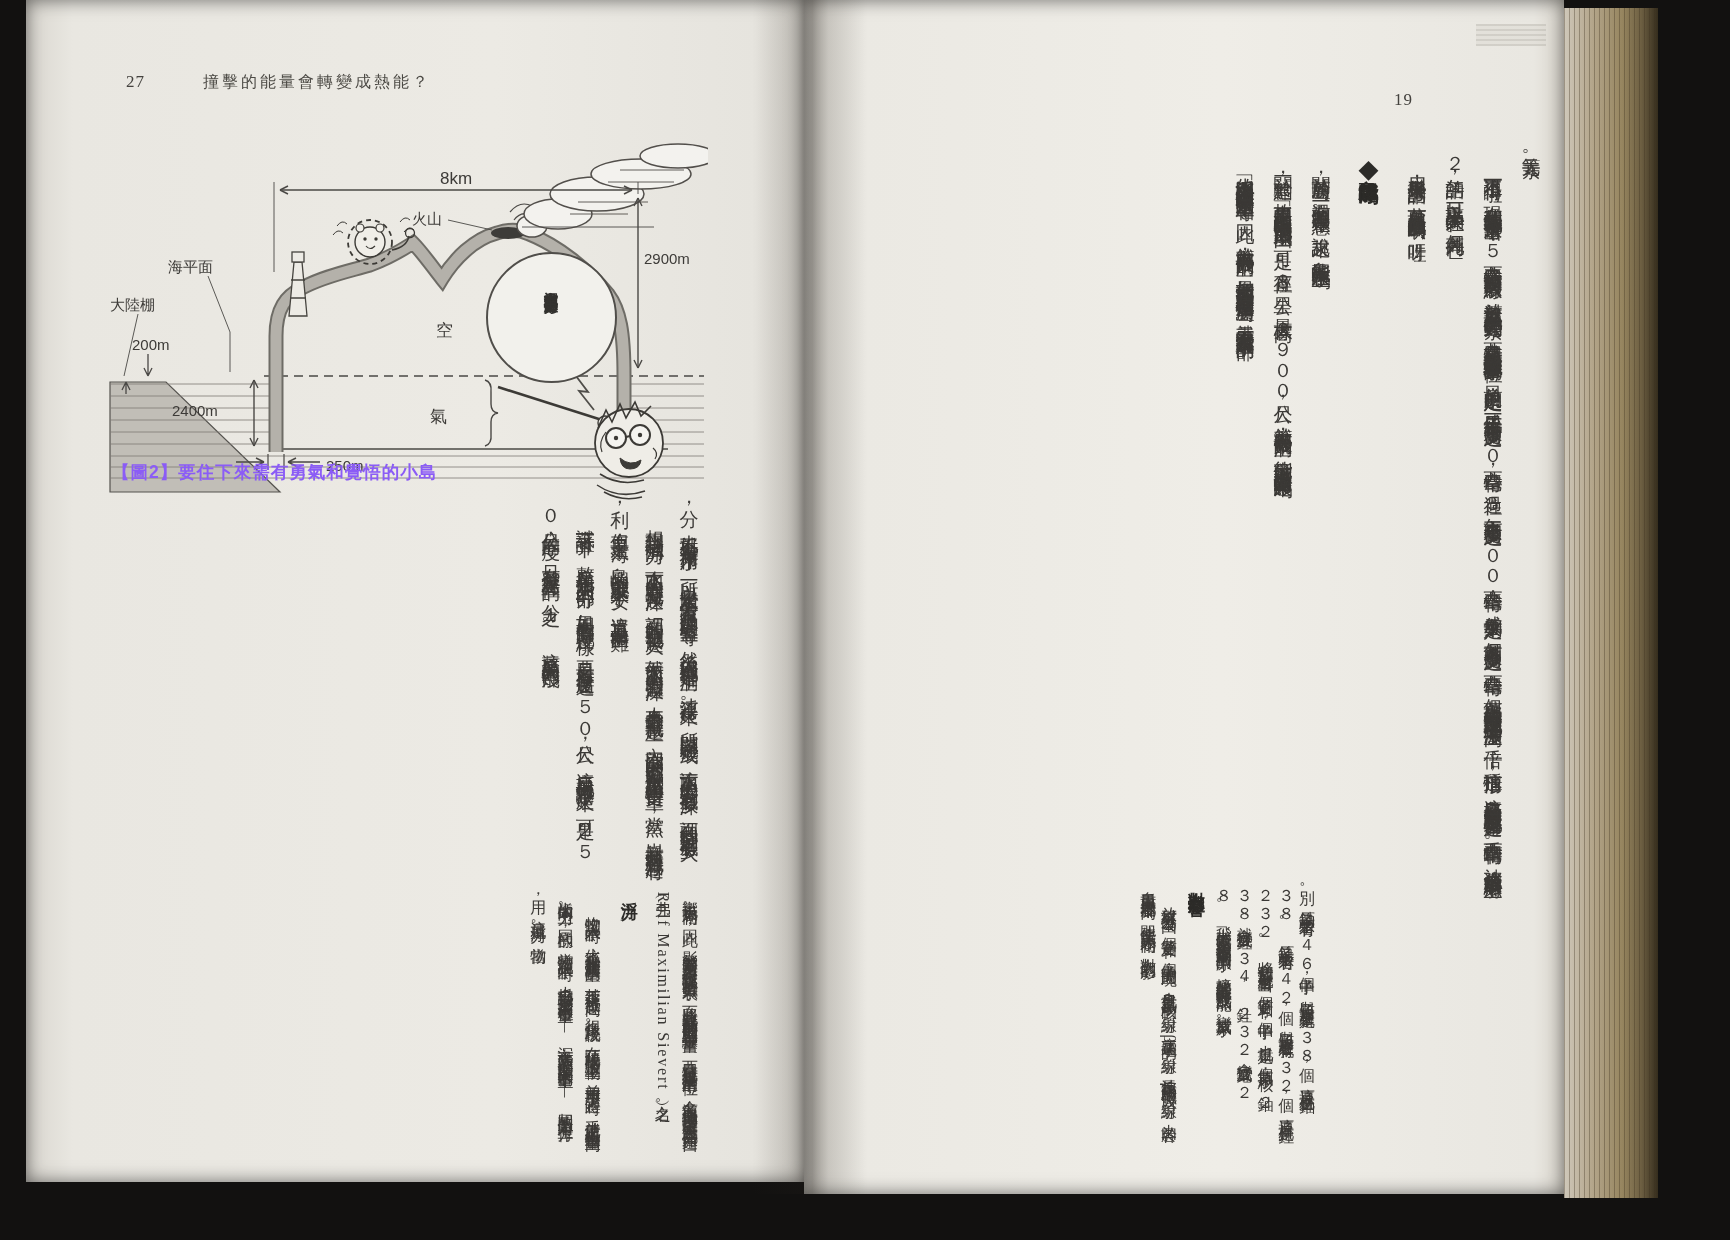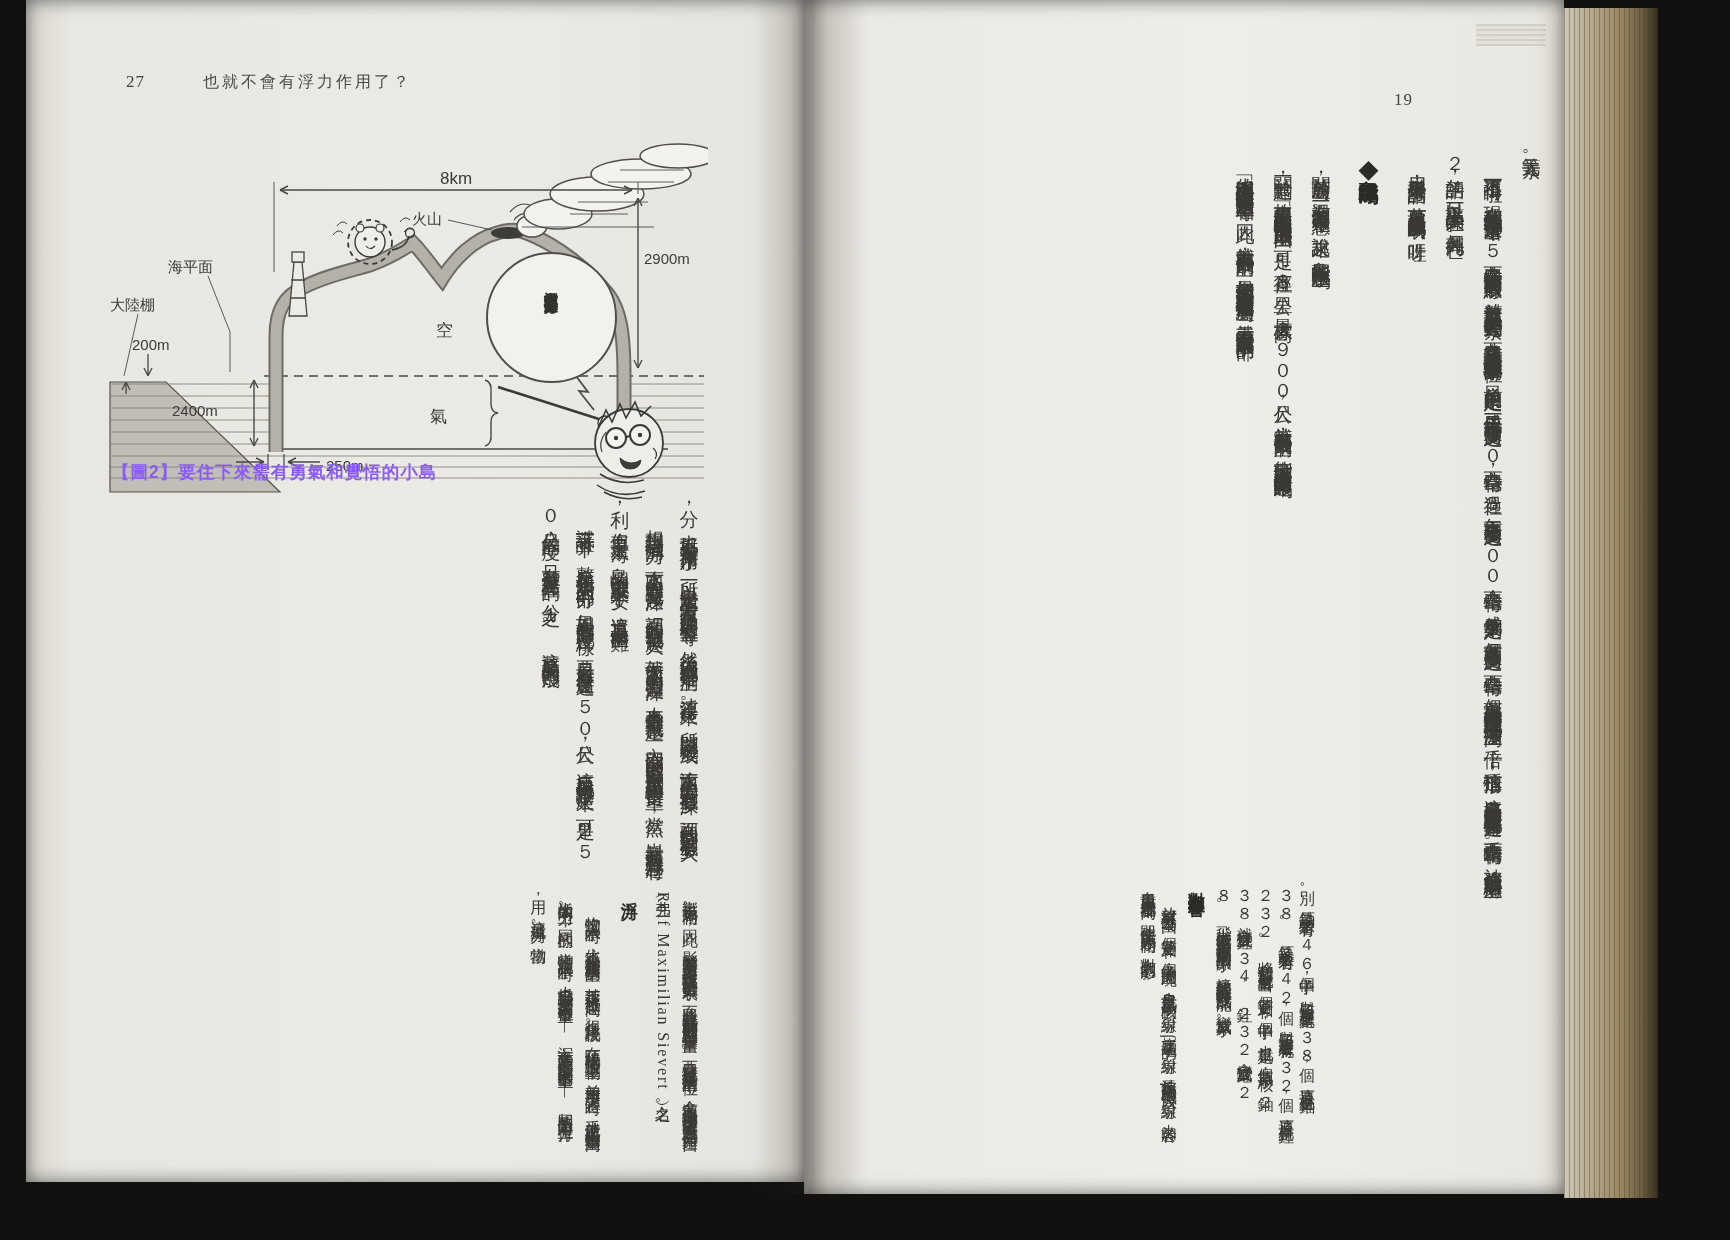--- a/index.html
+++ b/index.html
@@ -60,21 +60,21 @@
 
   <div class="paper" id="paper-left"></div>
   <div class="paper" id="paper-right"></div>
   <div id="gutter"></div>
   <div id="edge-strip">
       <div class="lines"></div>
     </div>
   <div class="artifact"></div>
 
   <div class="pagenum" style="left:126px;top:72px;">27</div>
-  <div class="runtitle" style="left:203px;top:72px;">也就不會有浮力作用了？</div>
+  <div class="runtitle" style="left:203px;top:72px;">撞擊的能量會轉變成熱能？</div>
 
   <div class="pagenum" style="left:1394px;top:90px;">19</div>
 
   <svg id="fig-svg" viewBox="0 0 600 372">
 
     <polygon points="2,242 58,242 172,352 2,352" fill="#c1beb7" stroke="#55534f" stroke-width="1.2"></polygon>
 
     <g stroke="#7d7a73" stroke-width=".8">
       <path d="M2,244H164 M2,256H164 M2,268H164 M2,280H164 M2,292H164 M2,304H164"></path>
       <path d="M520,244H596 M520,256H596 M520,268H596 M520,280H596 M520,292H596 M520,304H596"></path>

